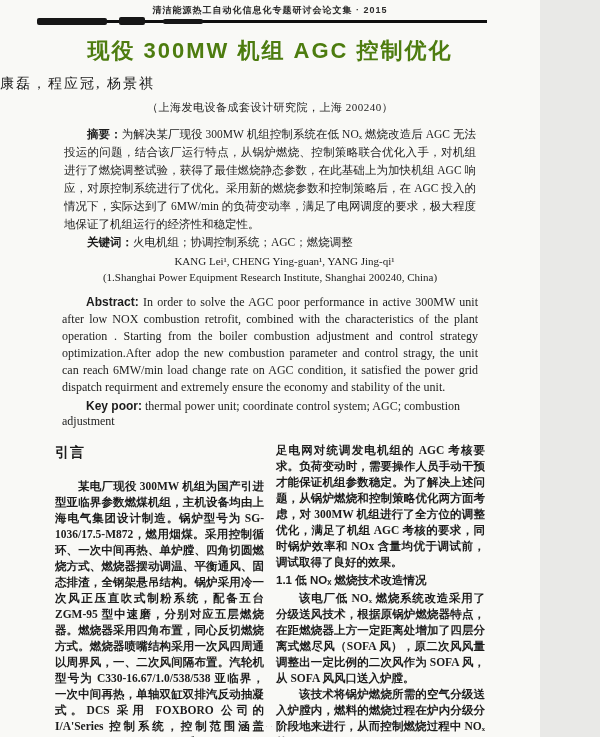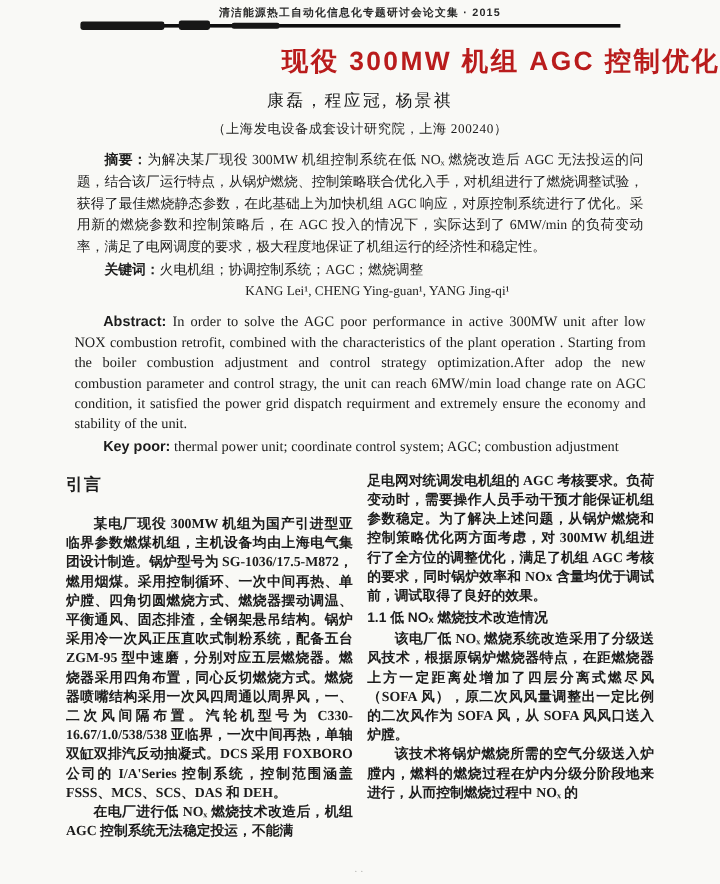--- a/index.html
+++ b/index.html
@@ -3,21 +3,21 @@
 <meta charset="utf-8">
 <style>
   html,body{margin:0;padding:0;}
   body{
     width:600px;height:737px;
     background:#e9e9e7;
     font-family:"Liberation Serif", serif;
   }
   .page{
     position:relative;
-    width:600px;height:737px;
+    width:540px;height:737px;
     background:#f9f9f6;
     overflow:hidden;
     color:#1c1c1c;
   }
   
   .proc-header{
     padding-top:4px;
     text-align:center;
     font-size:9px;
     letter-spacing:1px;
@@ -36,30 +36,30 @@
     position:absolute;
     background:#171717;
     border-radius:2px;
   }
   .smudge.s1{left:-16px;top:-2px;width:70px;height:7px;}
   .smudge.s2{left:66px;top:-3px;width:26px;height:8px;}
   .smudge.s3{left:110px;top:-1px;width:40px;height:5px;}
   
   .title-cn{
     margin-top:13px;
-    text-align:right;
+    text-align:center;
     font-family:"Liberation Sans", sans-serif;
     font-weight:bold;
     font-size:22px;
     letter-spacing:2px;
-    color:#b91c1c;
+    color:#4d7c0f;
   }
   .authors-cn{
     margin-top:9px;
-    text-align:center;
+    text-align:left;
     font-size:14px;
     letter-spacing:2px;
   }
   .affil-cn{
     margin-top:7px;
     text-align:center;
     font-size:11px;
     letter-spacing:0.5px;
   }
   .abstract-cn{
@@ -164,20 +164,21 @@
   </div>
 
   <div class="title-cn">现役 300MW 机组 AGC 控制优化</div>
   <div class="authors-cn">康磊，程应冠, 杨景祺</div>
   <div class="affil-cn">（上海发电设备成套设计研究院，上海 200240）</div>
 
   <p class="abstract-cn"><span class="lbl">摘要：</span><span>为解决某厂现役 300MW 机组控制系统在低 NOₓ 燃烧改造后 AGC 无法投运的问题，结合该厂运行特点，从锅炉燃烧、控制策略联合优化入手，对机组进行了燃烧调整试验，获得了最佳燃烧静态参数，在此基础上为加快机组 AGC 响应，对原控制系统进行了优化。采用新的燃烧参数和控制策略后，在 AGC 投入的情况下，实际达到了 6MW/min 的负荷变动率，满足了电网调度的要求，极大程度地保证了机组运行的经济性和稳定性。</span></p>
   <p class="kw-cn"><span class="lbl">关键词：</span><span>火电机组；协调控制系统；AGC；燃烧调整</span></p>
 
   <div class="authors-en">KANG Lei¹, CHENG Ying-guan¹, YANG Jing-qi¹</div>
+  <div class="affil-en">(1.Shanghai Power Equipment Research Institute, Shanghai 200240, China)</div>
 
   <p class="abstract-en"><span class="lbl">Abstract:</span> <span>In order to solve the AGC poor performance in active 300MW unit after low NOX combustion retrofit, combined with the characteristics of the plant operation . Starting from the boiler combustion adjustment and control strategy optimization.After adop the new combustion parameter and control stragy, the unit can reach 6MW/min load change rate on AGC condition, it satisfied the power grid dispatch requirment and extremely ensure the economy and stability of the unit.</span></p>
   <p class="kw-en"><span class="lbl">Key poor:</span> <span>thermal power unit; coordinate control system; AGC; combustion adjustment</span></p>
 
   <div class="columns">
     <div class="col">
       <div class="h-intro">引言</div>
       <p>某电厂现役 300MW 机组为国产引进型亚临界参数燃煤机组，主机设备均由上海电气集团设计制造。锅炉型号为 SG-1036/17.5-M872，燃用烟煤。采用控制循环、一次中间再热、单炉膛、四角切圆燃烧方式、燃烧器摆动调温、平衡通风、固态排渣，全钢架悬吊结构。锅炉采用冷一次风正压直吹式制粉系统，配备五台 ZGM-95 型中速磨，分别对应五层燃烧器。燃烧器采用四角布置，同心反切燃烧方式。燃烧器喷嘴结构采用一次风四周通以周界风，一、二次风间隔布置。汽轮机型号为 C330-16.67/1.0/538/538 亚临界，一次中间再热，单轴双缸双排汽反动抽凝式。DCS 采用 FOXBORO 公司的 I/A'Series 控制系统，控制范围涵盖 FSSS、MCS、SCS、DAS 和 DEH。</p>
       <p>在电厂进行低 NOₓ 燃烧技术改造后，机组 AGC 控制系统无法稳定投运，不能满</p>
     </div>

